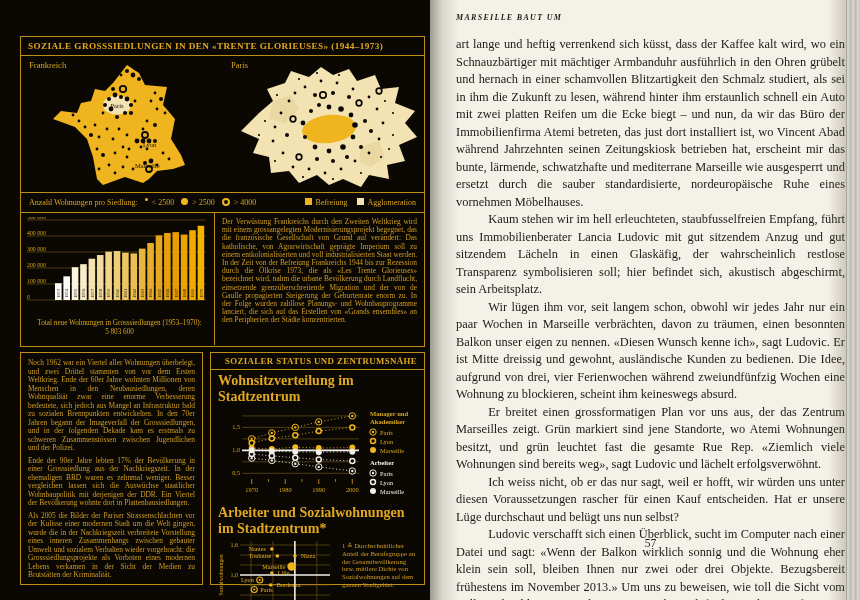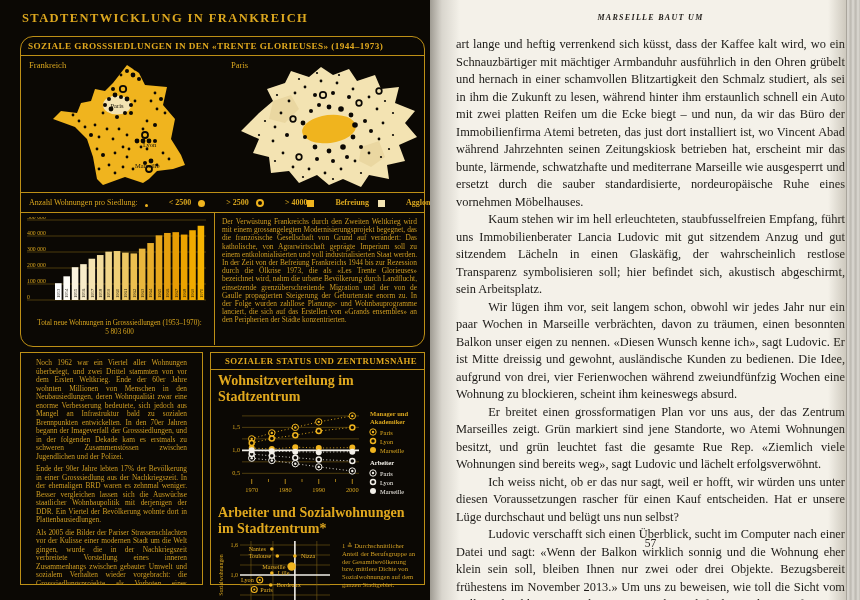--- a/index.html
+++ b/index.html
@@ -4,84 +4,83 @@
 <style>
   * { margin:0; padding:0; box-sizing:border-box; }
   html,body { width:860px; height:600px; background:#1d1b18; }
   .book { position:relative; width:860px; height:600px; overflow:hidden; font-family:"Liberation Serif", serif; }
 
   
   .page-left { position:absolute; left:0; top:0; width:430px; height:600px; background:#0b0804; color:#d3a125; }
   .pl-title { position:absolute; left:22px; top:11px; font-size:12.5px; font-weight:bold; letter-spacing:1.4px; color:#dca71f; }
 
   .panel { position:absolute; border:1px solid #bd8f16; background:#0b0804; }
-  .panel1 { left:20px; top:36px; width:405px; height:311px;border-radius:13px; }
+  .panel1 { left:20px; top:36px; width:405px; height:311px; }
   .panel-head { height:19px; line-height:19px; padding:0 7px; border-bottom:1px solid #bd8f16;
                 font-size:9.2px; font-weight:bold; letter-spacing:.4px; color:#e0a81e; white-space:nowrap; overflow:hidden; }
   .maps-row { position:relative; height:136px;text-decoration:underline; }
   .map-label { position:absolute; font-size:8.6px; color:#d8a51e; top:4px; }
   .map-label.fr { left:8px; }
   .map-label.pa { left:210px; }
   .map-svg { position:absolute; top:5px; }
   #map-france { left:18px; width:175px; height:130px; }
   #map-paris  { left:208px; width:195px; height:130px; }
 
   .legend-row { display:flex; align-items:center; height:21px; border-top:1px solid #bd8f16; border-bottom:1px solid #bd8f16;
                 font-size:8px; color:#d8a51e; padding:0 8px; }
   .lgd-left { display:flex; align-items:center; gap:7px; flex:1; white-space:nowrap; }
   .lgd-right { display:flex; align-items:center; gap:9px; white-space:nowrap; }
-  .lgd-item { display:flex; align-items:flex-end; gap:21px;font-weight:bold; }
+  .lgd-item { display:flex; align-items:flex-start; gap:4px; }
   .dot { display:inline-block; border-radius:50%; background:#f0b41e; }
   .dot.s1 { width:3px; height:3px; }
   .dot.s2 { width:7px; height:7px; }
   .dot.s3 { width:8px; height:8px; background:transparent; border:2.5px solid #f0b41e; }
   .sq { display:inline-block; width:7px; height:7px; background:#f0b41e; }
   .sq.cream { background:#f3e3b2; }
 
   .p1-bottom { display:flex; height:132px; }
   .barcol { width:194px; border-right:1px solid #bd8f16; padding:4px 2px 0 6px; }
   .bar-caption { text-align:center; font-size:7.2px; line-height:9px; color:#d8a51e; margin-top:2px; }
   .textcol { flex:1; padding:5px 7px; font-size:7.4px; line-height:8.2px; text-align:justify; color:#cf9d22; overflow:hidden; }
 
-  .panel2 { left:20px; top:352px; width:183px; height:233px; padding:6px 15px; overflow:hidden; }
+  .panel2 { left:20px; top:352px; width:183px; height:233px; padding:6px 7px; overflow:hidden; }
   .panel2 p { font-size:7.4px; line-height:8.5px; text-align:justify; color:#cf9d22; margin:0 0 4px; }
 
   .panel3 { left:210px; top:352px; width:215px; height:233px; }
   .panel3 .panel-head { height:17px; line-height:17px; font-size:8.8px;text-align:right; }
   .chart-title { font-size:14px; font-weight:bold; color:#e0a81e; padding:3px 7px 1px; }
   .chart-wrap { padding:0 7px; }
   .scatter-row { display:flex; padding:0 5px 0 7px; }
   .scatter-note { width:74px; font-size:6.7px; line-height:7.8px; color:#cf9d22; padding-top:4px; }
   .scatter-note .fnote { margin-top:9px; }
 
   
   .page-right { position:absolute; left:430px; top:0; width:416px; height:600px; background:#f4f1e9; color:#1c1a17; }
   .spine-shadow { position:absolute; left:0; top:0; width:30px; height:600px;
                   background:linear-gradient(to right, rgba(20,15,5,.38), rgba(20,15,5,.12) 12px, rgba(20,15,5,0) 30px); pointer-events:none; }
   .edge-shade { position:absolute; right:0; top:0; width:18px; height:600px;
                 background:linear-gradient(to left, rgba(90,80,60,.25), rgba(90,80,60,0)); pointer-events:none; }
-  .running-head { position:absolute; left:26px; top:13px; width:389px; text-align:center;
+  .running-head { position:absolute; left:26px; top:13px; width:389px; text-align:left;
                   font-size:8px; font-weight:bold; font-style:italic; letter-spacing:1.3px; color:#211e1a; }
   .body-text { position:absolute; left:26px; top:36px; width:389px; font-size:12.4px; line-height:17.5px; text-align:justify; }
   .body-text p { text-indent:2.6em; }
   .body-text p:first-child { text-indent:0; }
   .page-number { position:absolute; left:26px; top:537px; width:389px; text-align:center; font-size:11.5px; color:#211e1a; }
 
   
   .book-edge { position:absolute; left:846px; top:0; width:14px; height:600px;
                background:repeating-linear-gradient(to right, #d6d3cc 0, #d6d3cc 2px, #bcb8b0 3px, #c9c6bf 5px);
                border-left:1px solid #a9a59c; }
 </style>
 </head>
 <body>
 
 <div class="book">
 
   <div class="page-left">
-    <div class="pl-title">STADTENTWICKLUNG IN FRANKREICH</div>
 
     <div class="panel panel1">
       <div class="panel-head">SOZIALE GROSSSIEDLUNGEN IN DEN «TRENTE GLORIEUSES» (1944–1973)</div>
 
       <div class="maps-row">
         <div class="map-label fr">Frankreich</div>
         <div class="map-label pa">Paris</div>
         <svg id="map-france" class="map-svg" viewBox="0 0 175 130">
             <path d="M88,4 L100,12 L106,24 L128,26 L124,44 L136,58 L132,78 L142,94 L146,104 L134,108 L118,110 L110,118 L104,122 L86,116 L64,124 L58,118 L54,96 L48,78 L36,66 L14,58 L22,50 L38,52 L42,42 L52,40 L56,28 L66,30 L74,22 Z" fill="#f0b41e"></path>
             <ellipse cx="78" cy="44" rx="14" ry="9.5" fill="#f3e3b2"></ellipse>

